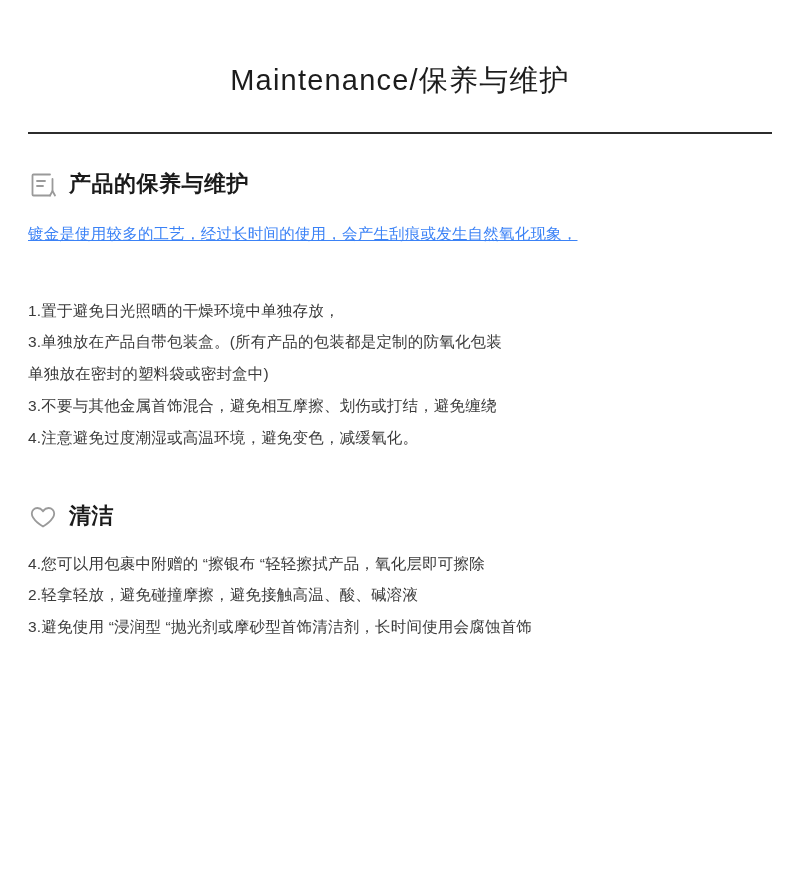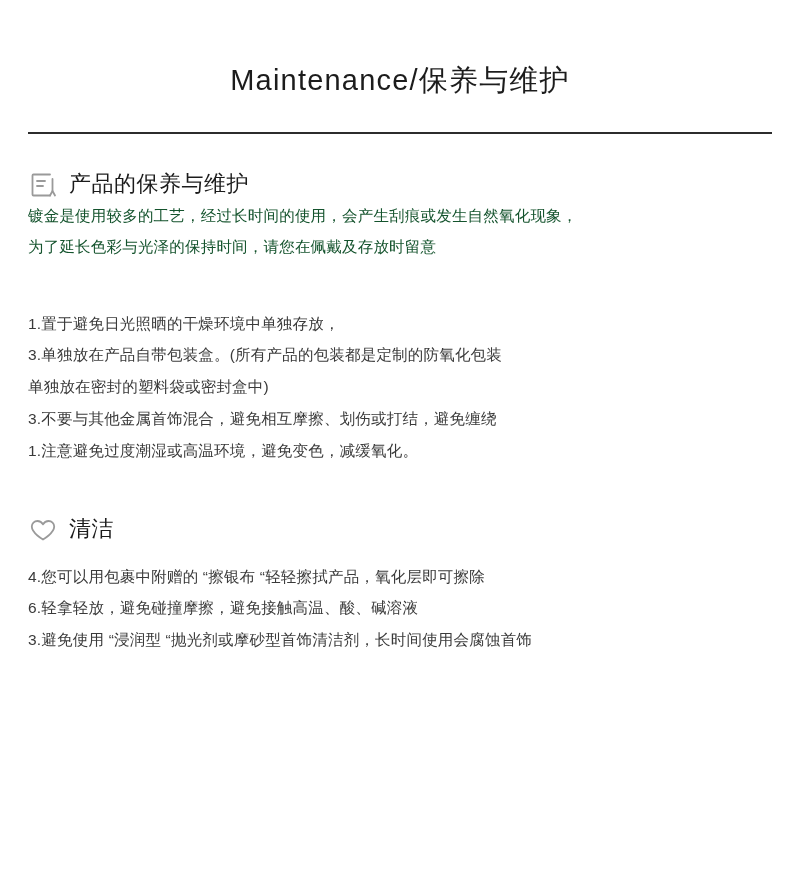--- a/index.html
+++ b/index.html
@@ -54,32 +54,34 @@
   .section-icon {
     width: 30px;
     height: 30px;
     flex: 0 0 30px;
     display: block;
     color: #8e8e8e;
   }
   .section-icon svg { display: block; }
   .section-title {
     font-size: 22px;
-    font-weight: normal;
+    font-weight: bold;
     color: #1b1b1b;
     letter-spacing: 0.5px;
     line-height: 1;
     padding-bottom: 2px;
   }
 
   .paragraph {
+    margin-top: 18px;
     font-size: 15.5px;
     line-height: 2.0;
-    color: #14532d;
+    color: #3b82f6;
     letter-spacing: 0.2px;
+    text-decoration: underline;
   }
   .paragraph p { margin: 0; }
 
   .list {
     list-style: none;
     padding: 0;
   }
   .list li {
     font-size: 15.5px;
     line-height: 2.05;
@@ -109,43 +111,42 @@
           <path d="M22 25.5L24.5 21L27 25.5" stroke="#9a9a9a" stroke-width="1.8" stroke-linecap="round" stroke-linejoin="round"></path>
           <path d="M24.5 21L24.5 9" stroke="#9a9a9a" stroke-width="1.8" stroke-linecap="round"></path>
           <path d="M9 11H17" stroke="#9a9a9a" stroke-width="1.8" stroke-linecap="round"></path>
           <path d="M9 16H15" stroke="#9a9a9a" stroke-width="1.8" stroke-linecap="round"></path>
         </svg>
       </span>
       <span class="section-title">产品的保养与维护</span>
     </div>
     <div class="paragraph">
       <p>镀金是使用较多的工艺，经过长时间的使用，会产生刮痕或发生自然氧化现象，</p>
-      <p>为了延长色彩与光泽的保持时间，请您在佩戴及存放时留意</p>
     </div>
   </div>
 
   <div class="section" id="section-storage">
     <ul class="list">
       <li>1.置于避免日光照晒的干燥环境中单独存放，</li>
       <li>3.单独放在产品自带包装盒。(所有产品的包装都是定制的防氧化包装</li>
       <li>单独放在密封的塑料袋或密封盒中)</li>
       <li>3.不要与其他金属首饰混合，避免相互摩擦、划伤或打结，避免缠绕</li>
-      <li>1.注意避免过度潮湿或高温环境，避免变色，减缓氧化。</li>
+      <li>4.注意避免过度潮湿或高温环境，避免变色，减缓氧化。</li>
     </ul>
   </div>
 
   <div class="section" id="section-cleaning">
     <div class="section-head">
       <span class="section-icon">
         <svg width="30" height="30" viewBox="0 0 30 30" fill="none" xmlns="http://www.w3.org/2000/svg">
           <path d="M15 24.5C15 24.5 3.8 18.2 3.8 11.6C3.8 8.4 6.3 6 9.4 6C11.7 6 13.9 7.4 15 9.4C16.1 7.4 18.3 6 20.6 6C23.7 6 26.2 8.4 26.2 11.6C26.2 18.2 15 24.5 15 24.5Z" stroke="#9a9a9a" stroke-width="1.8" stroke-linejoin="round"></path>
         </svg>
       </span>
       <span class="section-title">清洁</span>
     </div>
     <ul class="list">
       <li>4.您可以用包裹中附赠的 “擦银布 “轻轻擦拭产品，氧化层即可擦除</li>
-      <li>6.轻拿轻放，避免碰撞摩擦，避免接触高温、酸、碱溶液</li>
+      <li>2.轻拿轻放，避免碰撞摩擦，避免接触高温、酸、碱溶液</li>
       <li>3.避免使用 “浸润型 “抛光剂或摩砂型首饰清洁剂，长时间使用会腐蚀首饰</li>
     </ul>
   </div>
 
 </div>
 
 </body></html>

